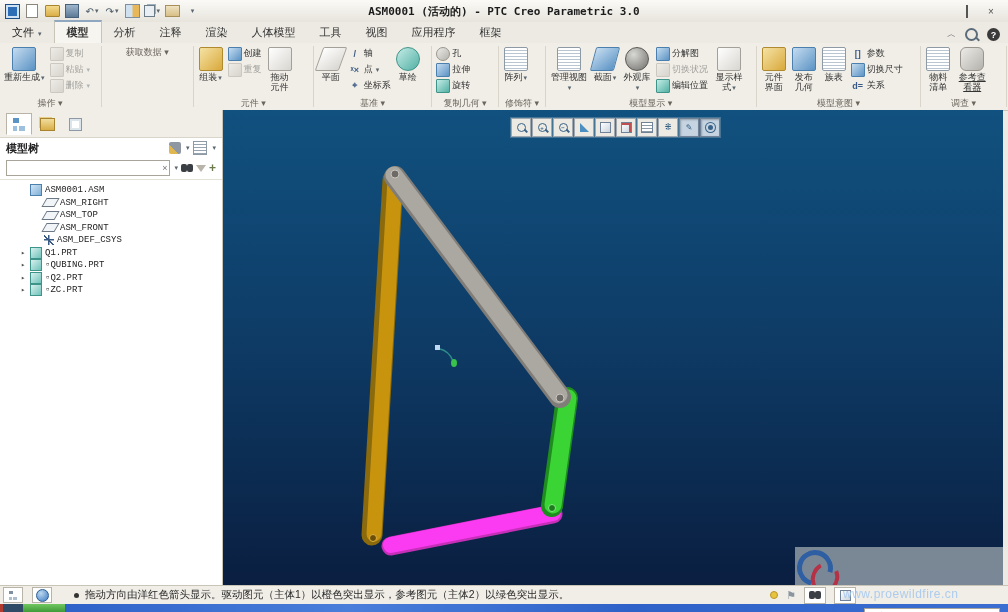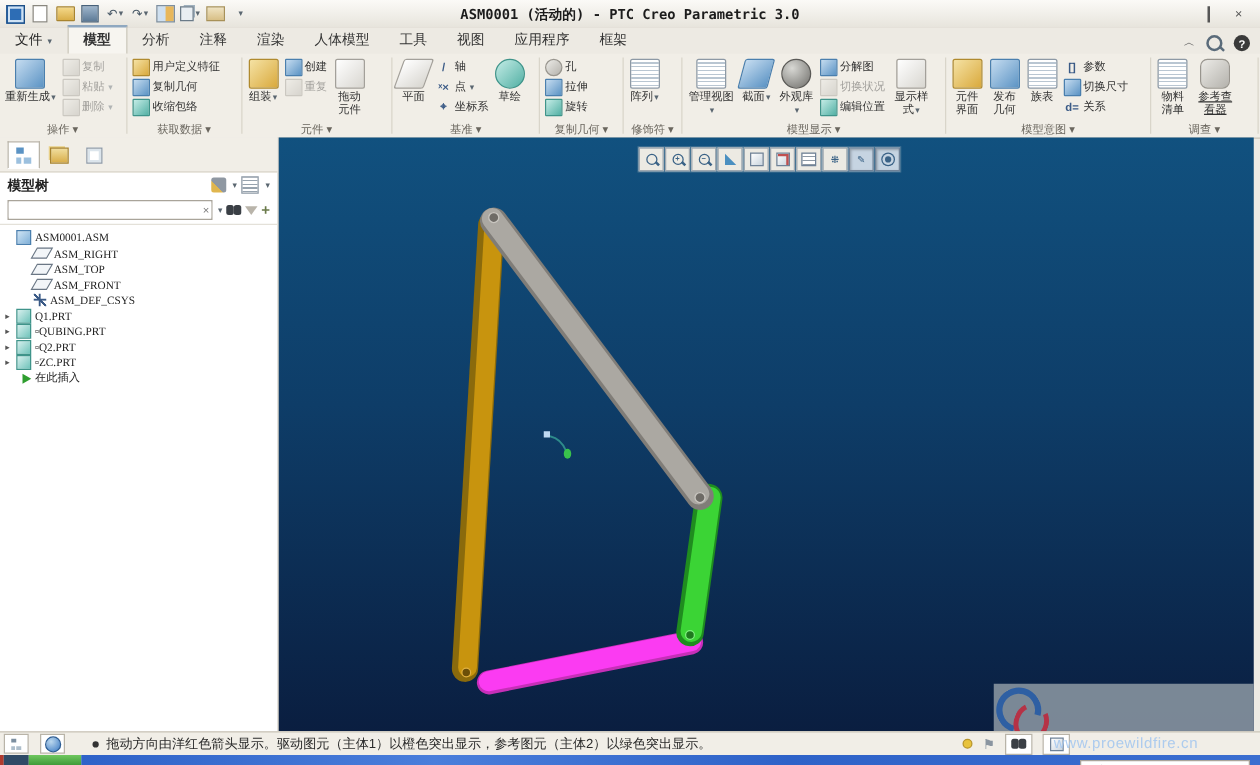--- a/index.html
+++ b/index.html
@@ -81,21 +81,21 @@
   .mt-tools{margin-left:auto;display:flex;align-items:center;gap:4px;}
   .tool-ic{width:12px;height:12px;background:linear-gradient(45deg,#e0b64e 40%,#8f98a2 40%);border-radius:2px;}
   .list-ic{width:12px;height:12px;background:repeating-linear-gradient(#fff,#fff 2px,#97a3ae 2px,#97a3ae 3px);border:1px solid #8d99a5;}
   .mt-search{display:flex;align-items:center;gap:3px;padding:2px 6px 3px 6px;border-bottom:1px solid #E4E1D9;}
   .sbox{flex:1;height:14px;border:1px solid #A9A49A;background:#fff;position:relative;display:flex;align-items:center;}
   .sbox input{border:none;outline:none;width:100%;height:12px;font-size:9px;padding:0 14px 0 3px;}
   .sx{position:absolute;right:2px;font-size:9px;color:#777;}
   .binoc{width:6px;height:8px;background:#3a3f45;border-radius:2px;box-shadow:6px 0 0 #3a3f45;margin-right:6px;}
   .funnel{width:0;height:0;border-left:5px solid transparent;border-right:5px solid transparent;border-top:7px solid #b9b4aa;}
   .plus{font-size:12px;color:#6a7a4a;font-weight:bold;}
-  .tree{padding:4px 2px;font-family:Liberation Serif, serif;font-size:9px;color:#222;}
+  .tree{padding:4px 19px;font-family:Liberation Mono, monospace;font-size:9px;color:#222;}
   .trow{display:flex;align-items:center;height:12.5px;gap:3px;}
   .texp{width:8px;font-size:7px;color:#555;text-align:center;flex:none;}
   .tic{width:10px;height:10px;flex:none;}
   .t-asm{background:linear-gradient(135deg,#cfe4f4,#7fb0d8);border:1px solid #4a7fae;}
   .t-plane{width:11px;height:7px;border:1px solid #6b7785;transform:skewX(-30deg);background:#f2f5f8;}
   .t-csys{background:
      linear-gradient(#3a5a86,#3a5a86) 4px 0/1.5px 10px no-repeat,
      linear-gradient(#3a5a86,#3a5a86) 0 4px/10px 1.5px no-repeat,
      linear-gradient(45deg,transparent 45%,#3a5a86 45%,#3a5a86 55%,transparent 55%);}
   .t-part{background:linear-gradient(135deg,#d8f0ee,#6fc3ba);border:1px solid #3f948a;}
@@ -239,36 +239,20 @@
               <span>删除</span>
               <span class="dar">▾</span>
             </div>
         </div>
       </div>
       <div class="rlabel"><span>操作</span> ▾</div>
     </div>
     <div class="rsep"></div>
 
     <div class="rgroup" style="width:88px;">
-      <div class="rbody">
-        <div class="rcol">
-          <div class="rbtn-sm">
-              <span class="ic13 i-gold"></span>
-              <span>用户定义特征</span>
-            </div>
-          <div class="rbtn-sm">
-              <span class="ic13 i-blue"></span>
-              <span>复制几何</span>
-            </div>
-          <div class="rbtn-sm">
-              <span class="ic13 i-teal"></span>
-              <span>收缩包络</span>
-            </div>
-        </div>
-      </div>
       <div class="rlabel"><span>获取数据</span> ▾</div>
     </div>
     <div class="rsep"></div>
 
     <div class="rgroup" style="width:118px;">
       <div class="rbody">
         <div class="rbtn-big">
           <span class="ic24 i-gold"></span>
           <span class="blab"><span>组装</span><span class="dar">▾</span></span>
         </div>
@@ -510,24 +494,20 @@
           </div>
         <div class="trow">
             <span class="texp">▸</span>
             <span class="tic t-part"></span>
             <span>▫Q2.PRT</span>
           </div>
         <div class="trow">
             <span class="texp">▸</span>
             <span class="tic t-part"></span>
             <span>▫ZC.PRT</span>
-          </div>
-        <div class="trow ind1">
-            <span class="t-ins"></span>
-            <span>在此插入</span>
           </div>
       </div>
     </div>
 
     <div class="viewport">
       <svg width="780" height="475" style="position:absolute;left:0;top:0;">
 
         <line x1="168" y1="436" x2="330" y2="404" stroke="#C62FB8" stroke-width="19" stroke-linecap="round"></line>
         <line x1="168" y1="435" x2="330" y2="403" stroke="#FB3BF2" stroke-width="16" stroke-linecap="round"></line>
 

